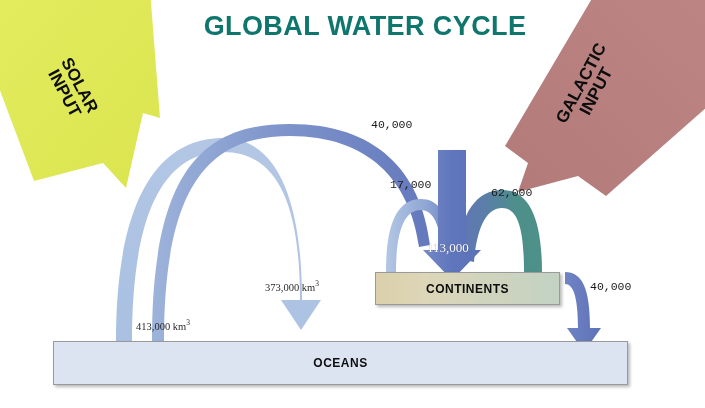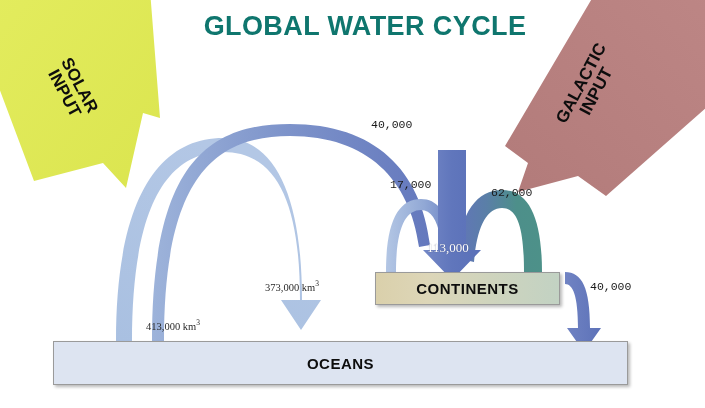--- a/index.html
+++ b/index.html
@@ -80,21 +80,21 @@
     border: 1px solid #9a9a9a;
     box-shadow: 2px 2px 3px rgba(0,0,0,0.28);
     display: flex;
     align-items: center;
     justify-content: center;
     box-sizing: border-box;
   }
   .reservoir-label {
     font-family: "Liberation Sans", sans-serif;
     font-weight: bold;
-    font-size: 15px;
+    font-size: 12px;
     letter-spacing: 0.5px;
     color: #0d0d0d;
   }
   #oceans-box {
     left: 53px;
     top: 341px;
     width: 575px;
     height: 44px;
     background: #dde4f1;
   }
@@ -249,21 +249,21 @@
   <div class="flux-label" style="left:371px; top:118px;">40,000</div>
 
   <div class="flux-label" style="left:390px; top:178px;">17,000</div>
 
   <div class="flux-label" style="left:491px; top:186px;">62,000</div>
 
   <div class="inner-arrow-label" style="left:427px; top:240px;">113,000</div>
 
   <div class="flux-label" style="left:590px; top:280px;">40,000</div>
 
-  <div class="vol-label" style="left:146px; top:318px;text-align:right;">
+  <div class="vol-label" style="left:136px; top:318px;text-align:right;">
     <span>413,000 km</span><sup>3</sup>
   </div>
 
   <div class="vol-label" style="left:265px; top:279px;">
     <span>373,000 km</span><sup>3</sup>
   </div>
 
   <div class="reservoir" id="continents-box">
     <span class="reservoir-label">CONTINENTS</span>
   </div>

